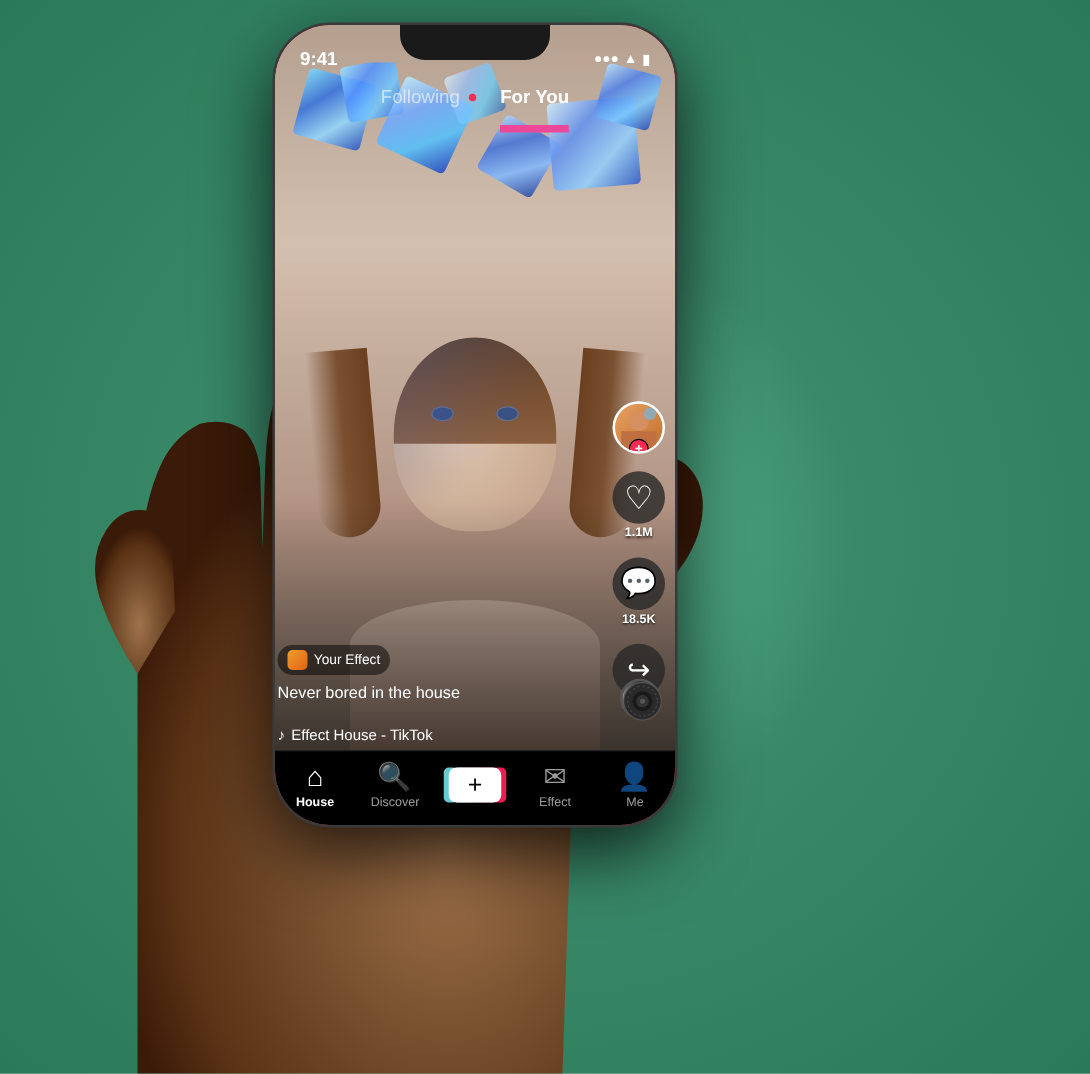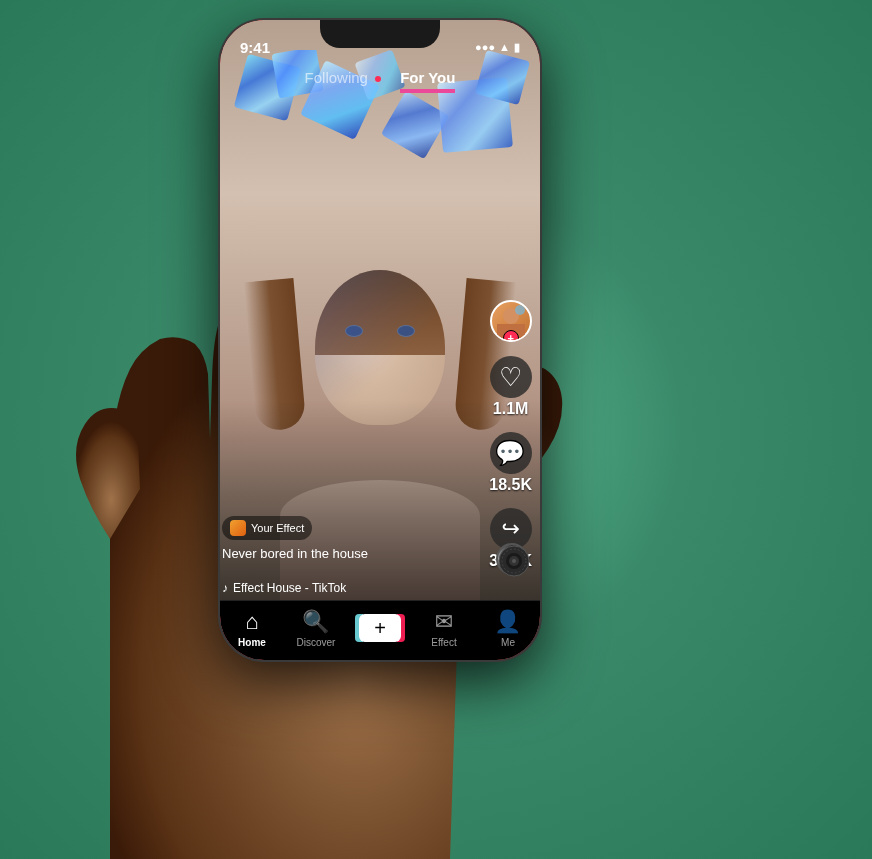--- a/index.html
+++ b/index.html
@@ -283,22 +283,22 @@
 
     .nav-item {
       color: rgba(255,255,255,0.6);
       font-size: 15px;
       font-weight: 500;
     }
 
     .nav-item.active {
       color: white;
       font-weight: 700;
-      border-bottom: 4px solid #ec4899;
-      padding-bottom: 3px;
+      border-bottom: 6px solid #ec4899;
+      padding-bottom: 14px;
     }
 
     
     .side-actions {
       position: absolute;
       right: 8px;
       bottom: 90px;
       display: flex;
       flex-direction: column;
       align-items: center;
@@ -350,21 +350,21 @@
       border-radius: 50%;
       background: rgba(40,40,40,0.8);
       display: flex;
       align-items: center;
       justify-content: center;
       color: white;
     }
 
     .action-label {
       color: white;
-      font-size: 16px;
+      font-size: 10px;
       font-weight: 600;
       text-shadow: 0 1px 2px rgba(0,0,0,0.8);
     }
 
     
     .bottom-overlay {
       position: absolute;
       bottom: 65px;
       left: 2px;
       right: 55px;
@@ -740,21 +740,21 @@
         <div class="music-row">
           <span class="music-note">♪</span>
           <span>Effect House - TikTok</span>
         </div>
       </div>
 
       <div class="tab-bar">
 
         <div class="tab-item active">
           <span class="tab-icon">⌂</span>
-          <span class="tab-label">Home</span>
+          <span class="tab-label">House</span>
         </div>
 
         <div class="tab-item">
           <span class="tab-icon">🔍</span>
           <span class="tab-label">Discover</span>
         </div>
 
         <div class="tab-item">
           <div class="add-btn">
             <div class="add-btn-inner">

